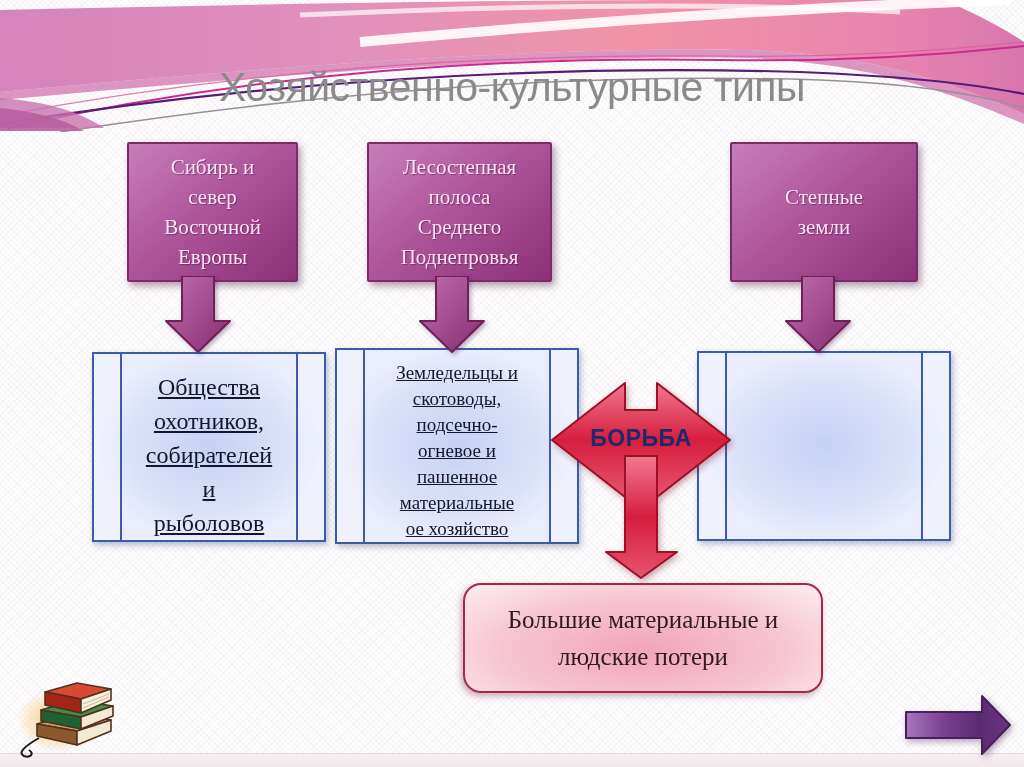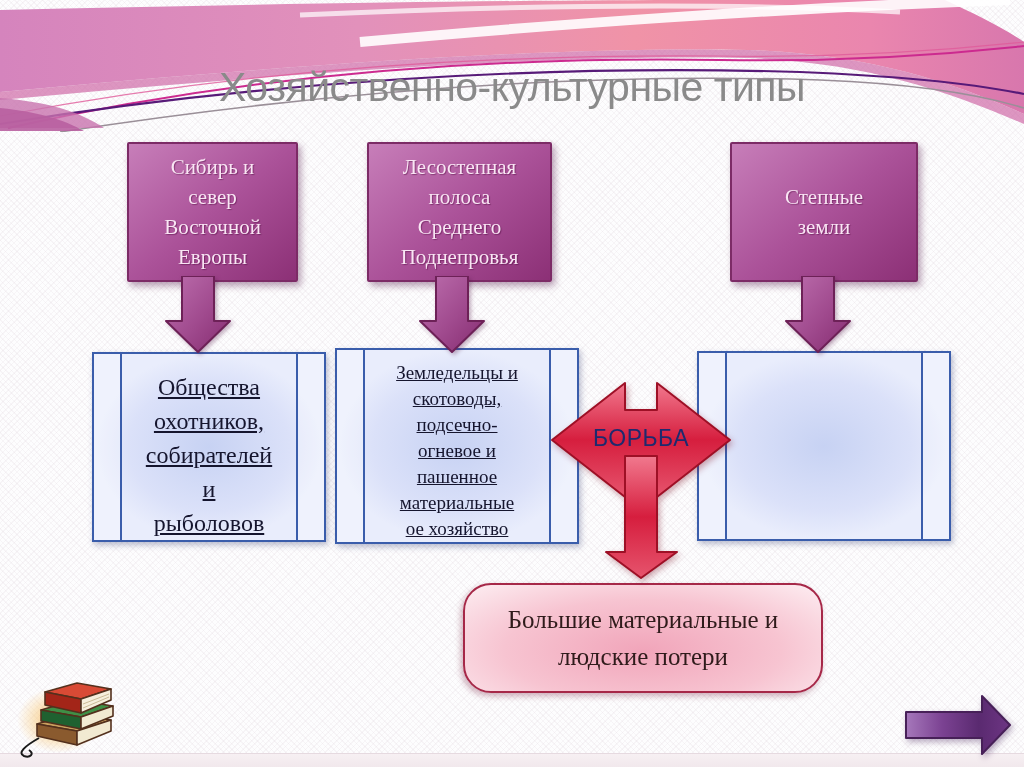--- a/index.html
+++ b/index.html
@@ -46,28 +46,28 @@
   .bbox .side{position:absolute;top:0;bottom:0;width:26px;background:rgba(255,255,255,.30);}
   .bbox .side.l{left:0;border-right:2px solid #3a5dab;}
   .bbox .side.r{right:0;border-left:2px solid #3a5dab;}
   .bbox1{left:92px;top:352px;width:230px;height:186px;font-size:24px;line-height:34px;}
   .bbox2{left:335px;top:348px;width:240px;height:192px;font-size:19px;line-height:26px;}
   .bbox3{left:697px;top:351px;width:250px;height:186px;font-size:24px;line-height:38px;}
   
   .redarrows{position:absolute;left:540px;top:378px;z-index:4;filter:drop-shadow(2px 3px 3px rgba(120,10,30,.35));}
   .battle-label{
     position:absolute;left:552px;top:425px;width:178px;z-index:5;
-    text-align:center;font-weight:normal;font-size:23px;letter-spacing:.5px;color:#1e2a6e;
+    text-align:center;font-weight:bold;font-size:23px;letter-spacing:.5px;color:#1e2a6e;
   }
   
   .resultbox{
     position:absolute;left:463px;top:583px;width:356px;height:106px;z-index:3;
     display:flex;align-items:center;justify-content:center;
     background:radial-gradient(ellipse at 50% 62%,#f1a5ba 0%,#f7c4d1 55%,#fdeef2 100%);
-    border:2px solid #a62848;border-radius:28px;
+    border:2px solid #a62848;border-radius:18px;
     box-shadow:-2px 3px 6px rgba(120,30,60,.35);
     color:#2f1b1b;text-align:center;font-family:"Liberation Serif", serif;
     font-size:25px;line-height:37px;
   }
   .books{position:absolute;left:15px;top:660px;z-index:2;}
   .next{position:absolute;left:898px;top:692px;z-index:2;cursor:pointer;filter:drop-shadow(2px 3px 3px rgba(60,20,80,.35));}
   .footer-band{
     position:absolute;left:0;bottom:0;width:100%;height:13px;z-index:1;
     background:linear-gradient(#f7f0f3,#f1e8ec);border-top:1px solid #e6dae0;
   }

